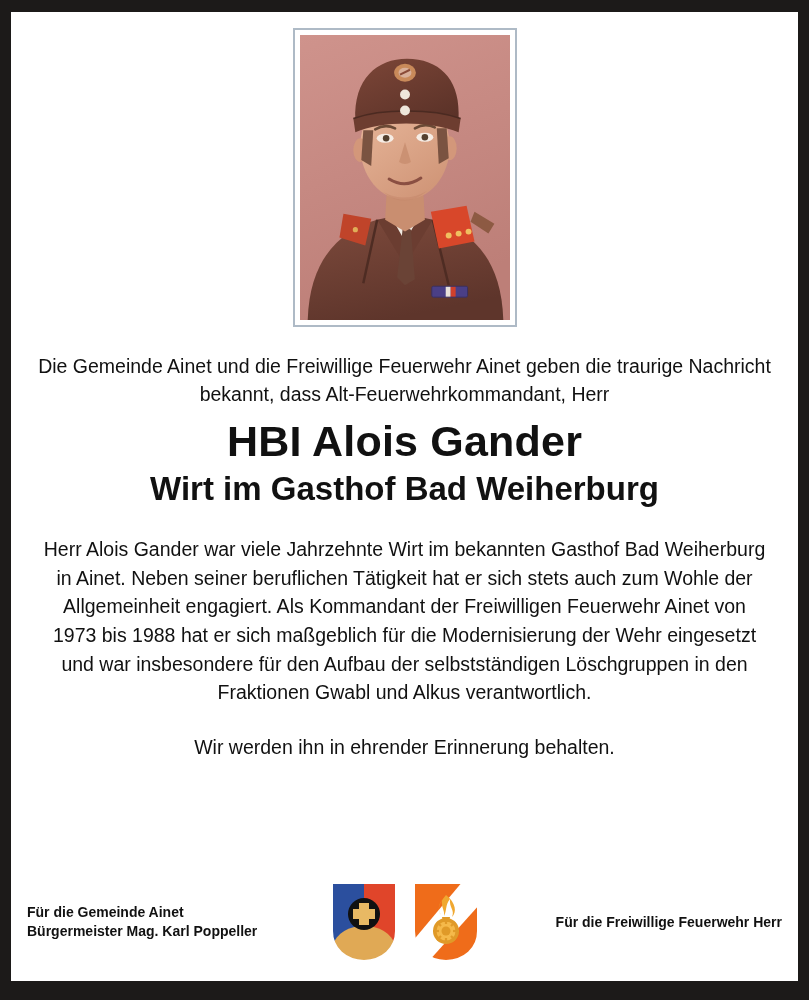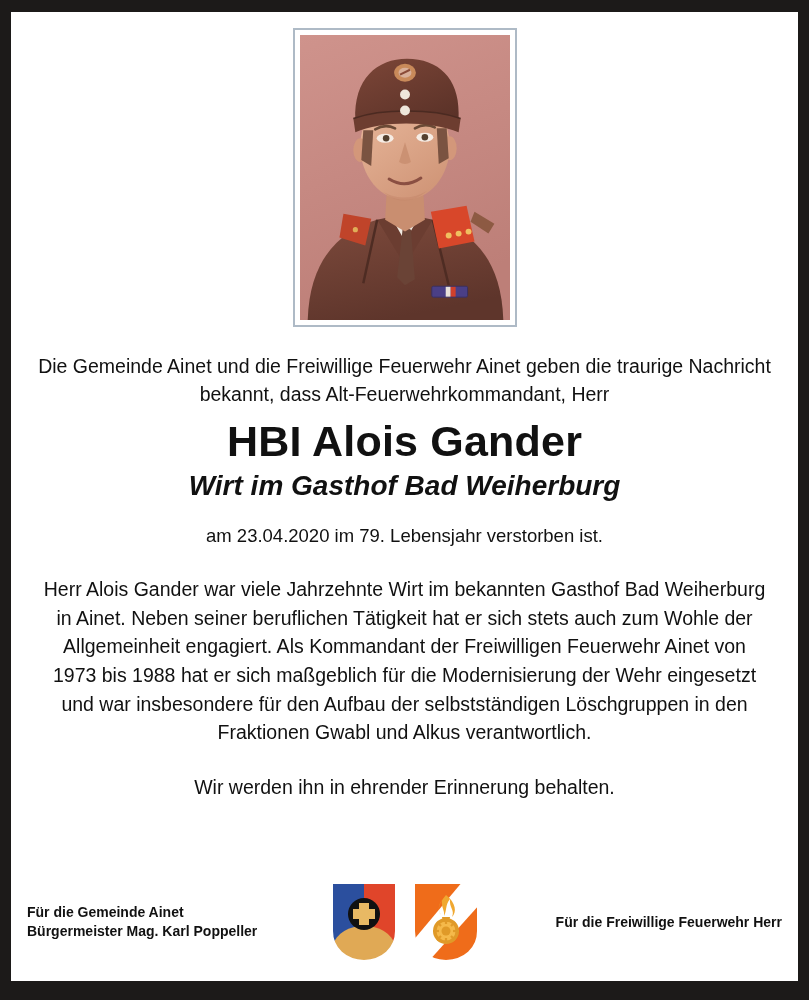--- a/index.html
+++ b/index.html
@@ -69,24 +69,23 @@
   }
   .name {
     margin-top: 9px;
     font-size: 43px;
     line-height: 1.12;
     font-weight: 700;
     letter-spacing: 0.2px;
   }
   .role {
     margin-top: 3px;
-    font-size: 28px;
+    font-size: 33px;
     line-height: 1.2;
     font-weight: 600;
-    font-style: italic;
   }
   .deathline {
     margin-top: 22px;
     font-size: 18.5px;
     line-height: 1.3;
   }
   .para {
     font-size: 19.5px;
     line-height: 1.47;
     margin: 4px;
@@ -221,21 +220,20 @@
       </div>
     </div>
 
     <div class="content">
       <div class="intro">Die Gemeinde Ainet und die Freiwillige Feuerwehr Ainet geben die traurige Nachricht bekannt, dass Alt-Feuerwehrkommandant, Herr</div>
 
       <div class="name">HBI Alois Gander</div>
 
       <div class="role">Wirt im Gasthof Bad Weiherburg</div>
 
-      <div class="deathline">am 23.04.2020 im 79. Lebensjahr verstorben ist.</div>
 
       <p class="para para-1">Herr Alois Gander war viele Jahrzehnte Wirt im bekannten Gasthof Bad Weiherburg in Ainet. Neben seiner beruflichen Tätigkeit hat er sich stets auch zum Wohle der Allgemeinheit engagiert. Als Kommandant der Freiwilligen Feuerwehr Ainet von 1973 bis 1988 hat er sich maßgeblich für die Modernisierung der Wehr eingesetzt und war insbesondere für den Aufbau der selbstständigen Löschgruppen in den Fraktionen Gwabl und Alkus verantwortlich.</p>
 
 
       <p class="para para-3">Wir werden ihn in ehrender Erinnerung behalten.</p>
     </div>
 
     <div class="footer">
 
       <div class="sig sig-left">

